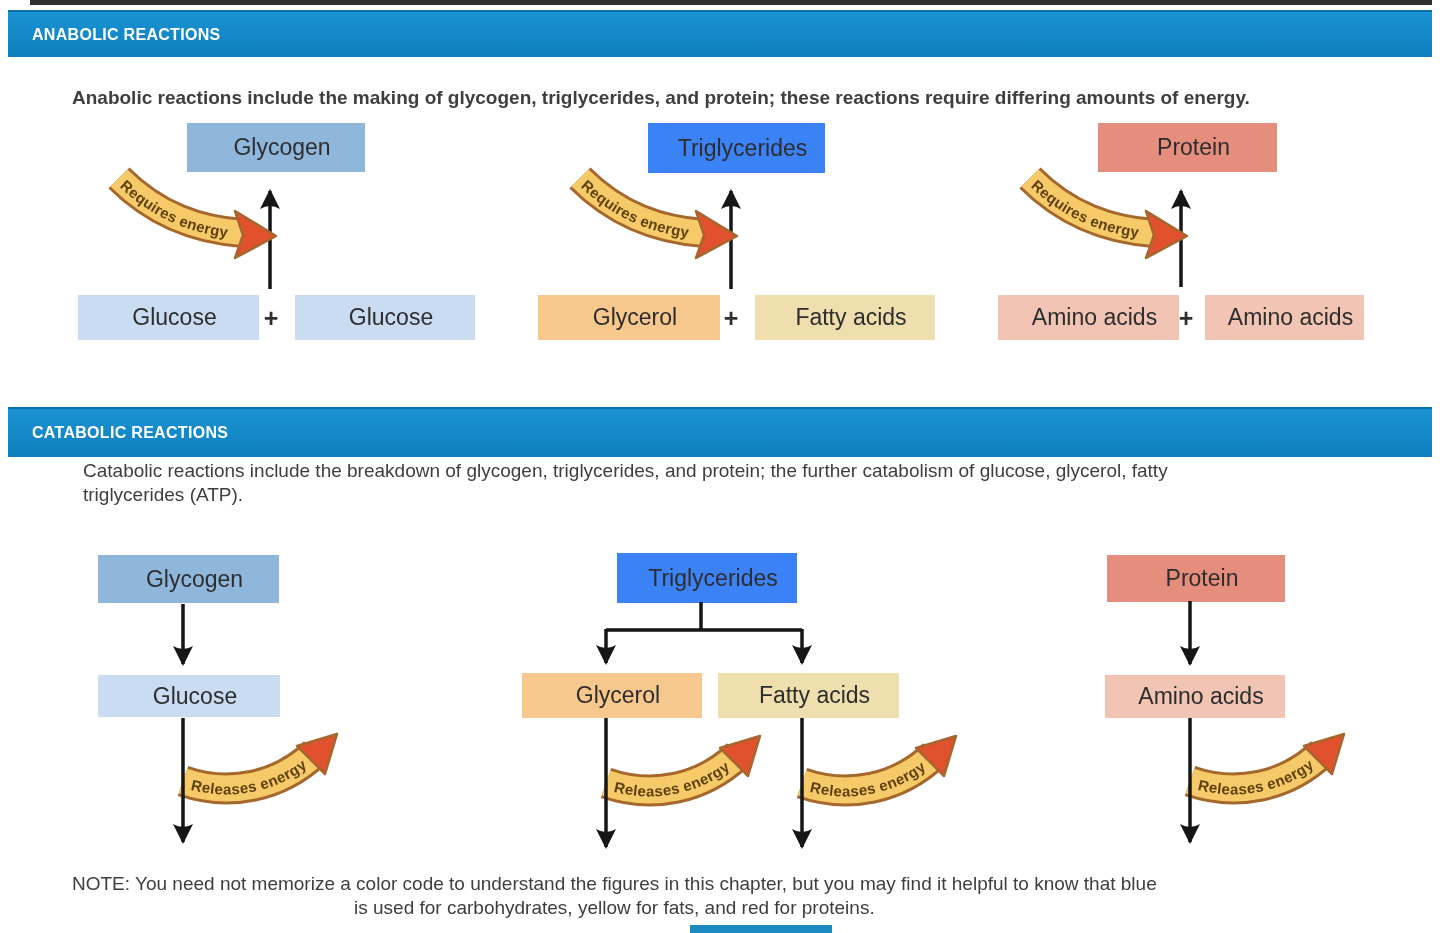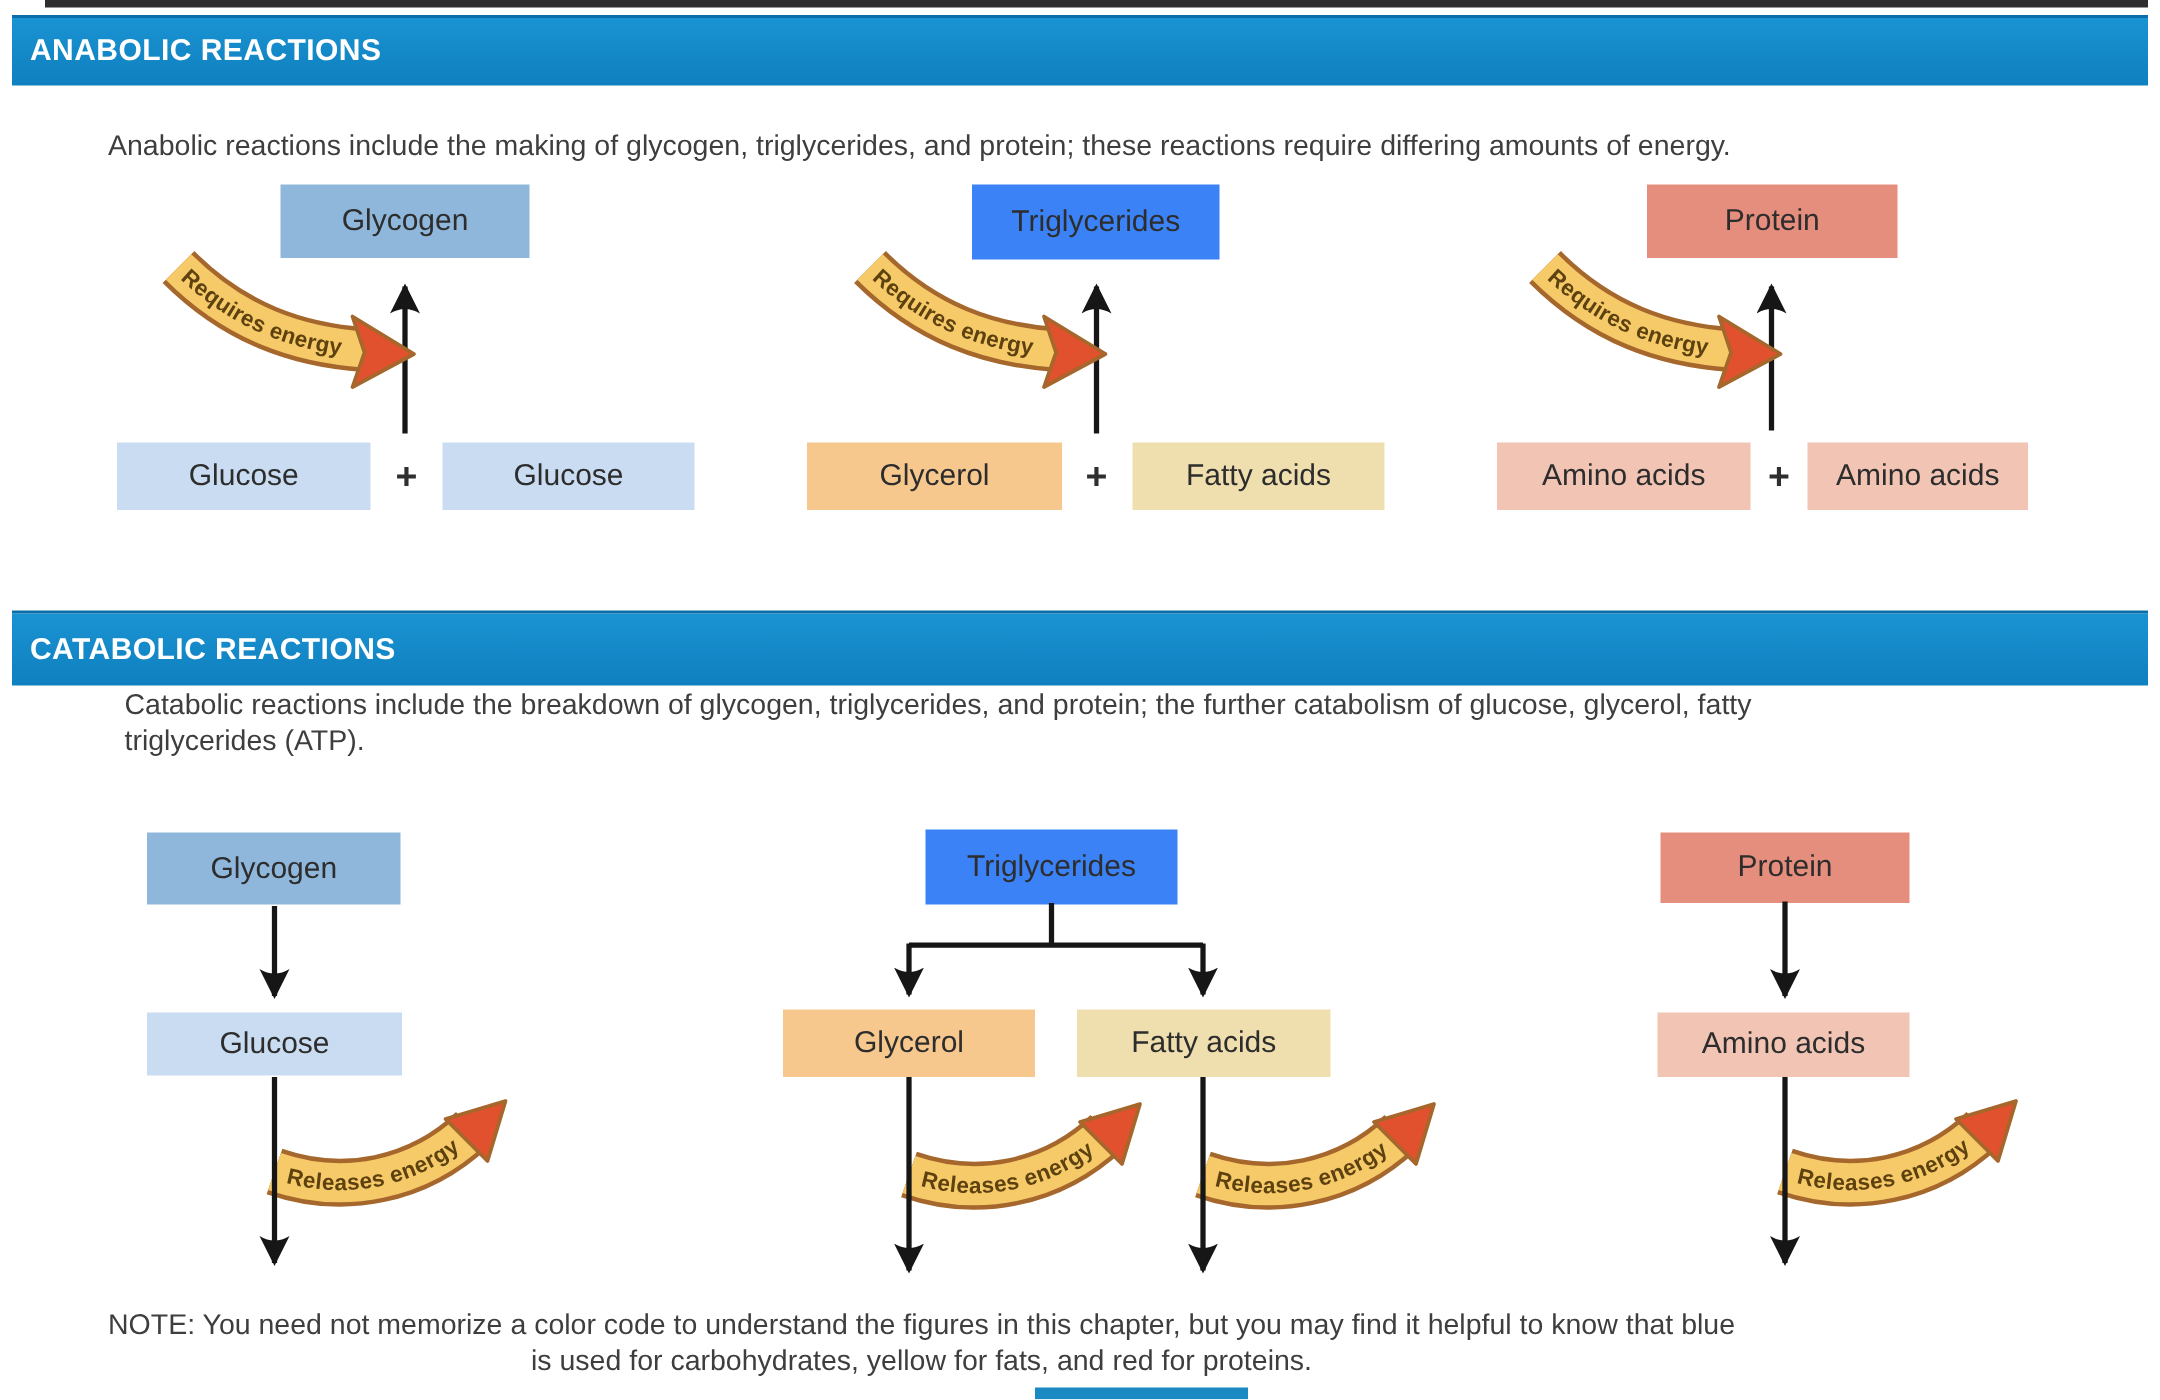--- a/index.html
+++ b/index.html
@@ -10,27 +10,27 @@
   }
   .top-strip{position:absolute;left:30px;top:0;width:1402px;height:5px;background:#2e2e2e;}
   .bottom-strip{position:absolute;left:690px;top:925px;width:142px;height:8px;background:#1b8ac2;}
   .bar{
     position:absolute;left:8px;width:1424px;
     background:linear-gradient(#1a93d2,#0f7fbf);
     border-top:2px solid #0c6ea9;
     display:flex;align-items:center;
   }
   .bar span{
-    color:#ffffff;font-weight:bold;font-size:20px;letter-spacing:.3px;
-    padding-left:12px;
+    color:#ffffff;font-weight:bold;font-size:16px;letter-spacing:.3px;
+    padding-left:24px;
   }
   .desc{position:absolute;font-size:19px;line-height:23.5px;color:#3e3e3e;white-space:nowrap;}
   .box{
     position:absolute;display:flex;align-items:center;justify-content:center;
-    font-size:20px;color:#2d2d2d;
+    font-size:23px;color:#2d2d2d;padding-left:12px;
   }
   .bx-blue{background:#8fb7dc;}
   .bx-lblue{background:#c9dcf1;}
   .bx-gold{background:#3b82f6;}
   .bx-orange{background:#f7c88e;}
   .bx-tan{background:#f0dfae;}
   .bx-red{background:#e68e7d;}
   .bx-pink{background:#f2c4b4;}
   .plus{
     position:absolute;width:28px;height:40px;line-height:40px;text-align:center;
@@ -41,21 +41,21 @@
 </head>
 <body>
 
 <div class="page">
 
   <div class="top-strip"></div>
 
   <div class="bar" style="top:10px;height:45px;">
     <span>ANABOLIC REACTIONS</span>
   </div>
-  <div class="desc" style="left:72px;top:86px;">Anabolic reactions include the making of glycogen, triglycerides, and protein; these reactions require differing amounts of energy.</div>
+  <div class="desc" style="left:72px;top:86px;font-weight:bold;">Anabolic reactions include the making of glycogen, triglycerides, and protein; these reactions require differing amounts of energy.</div>
 
   <div class="box bx-blue" style="left:187px;top:123px;width:166px;height:49px;">Glycogen</div>
   <div class="box bx-lblue" style="left:78px;top:295px;width:169px;height:45px;">Glucose</div>
   <div class="plus" style="left:257px;top:298px;">+</div>
   <div class="box bx-lblue" style="left:295px;top:295px;width:168px;height:45px;">Glucose</div>
 
   <div class="box bx-gold" style="left:648px;top:123px;width:165px;height:50px;">Triglycerides</div>
   <div class="box bx-orange" style="left:538px;top:295px;width:170px;height:45px;">Glycerol</div>
   <div class="plus" style="left:717px;top:298px;">+</div>
   <div class="box bx-tan" style="left:755px;top:295px;width:168px;height:45px;">Fatty acids</div>

